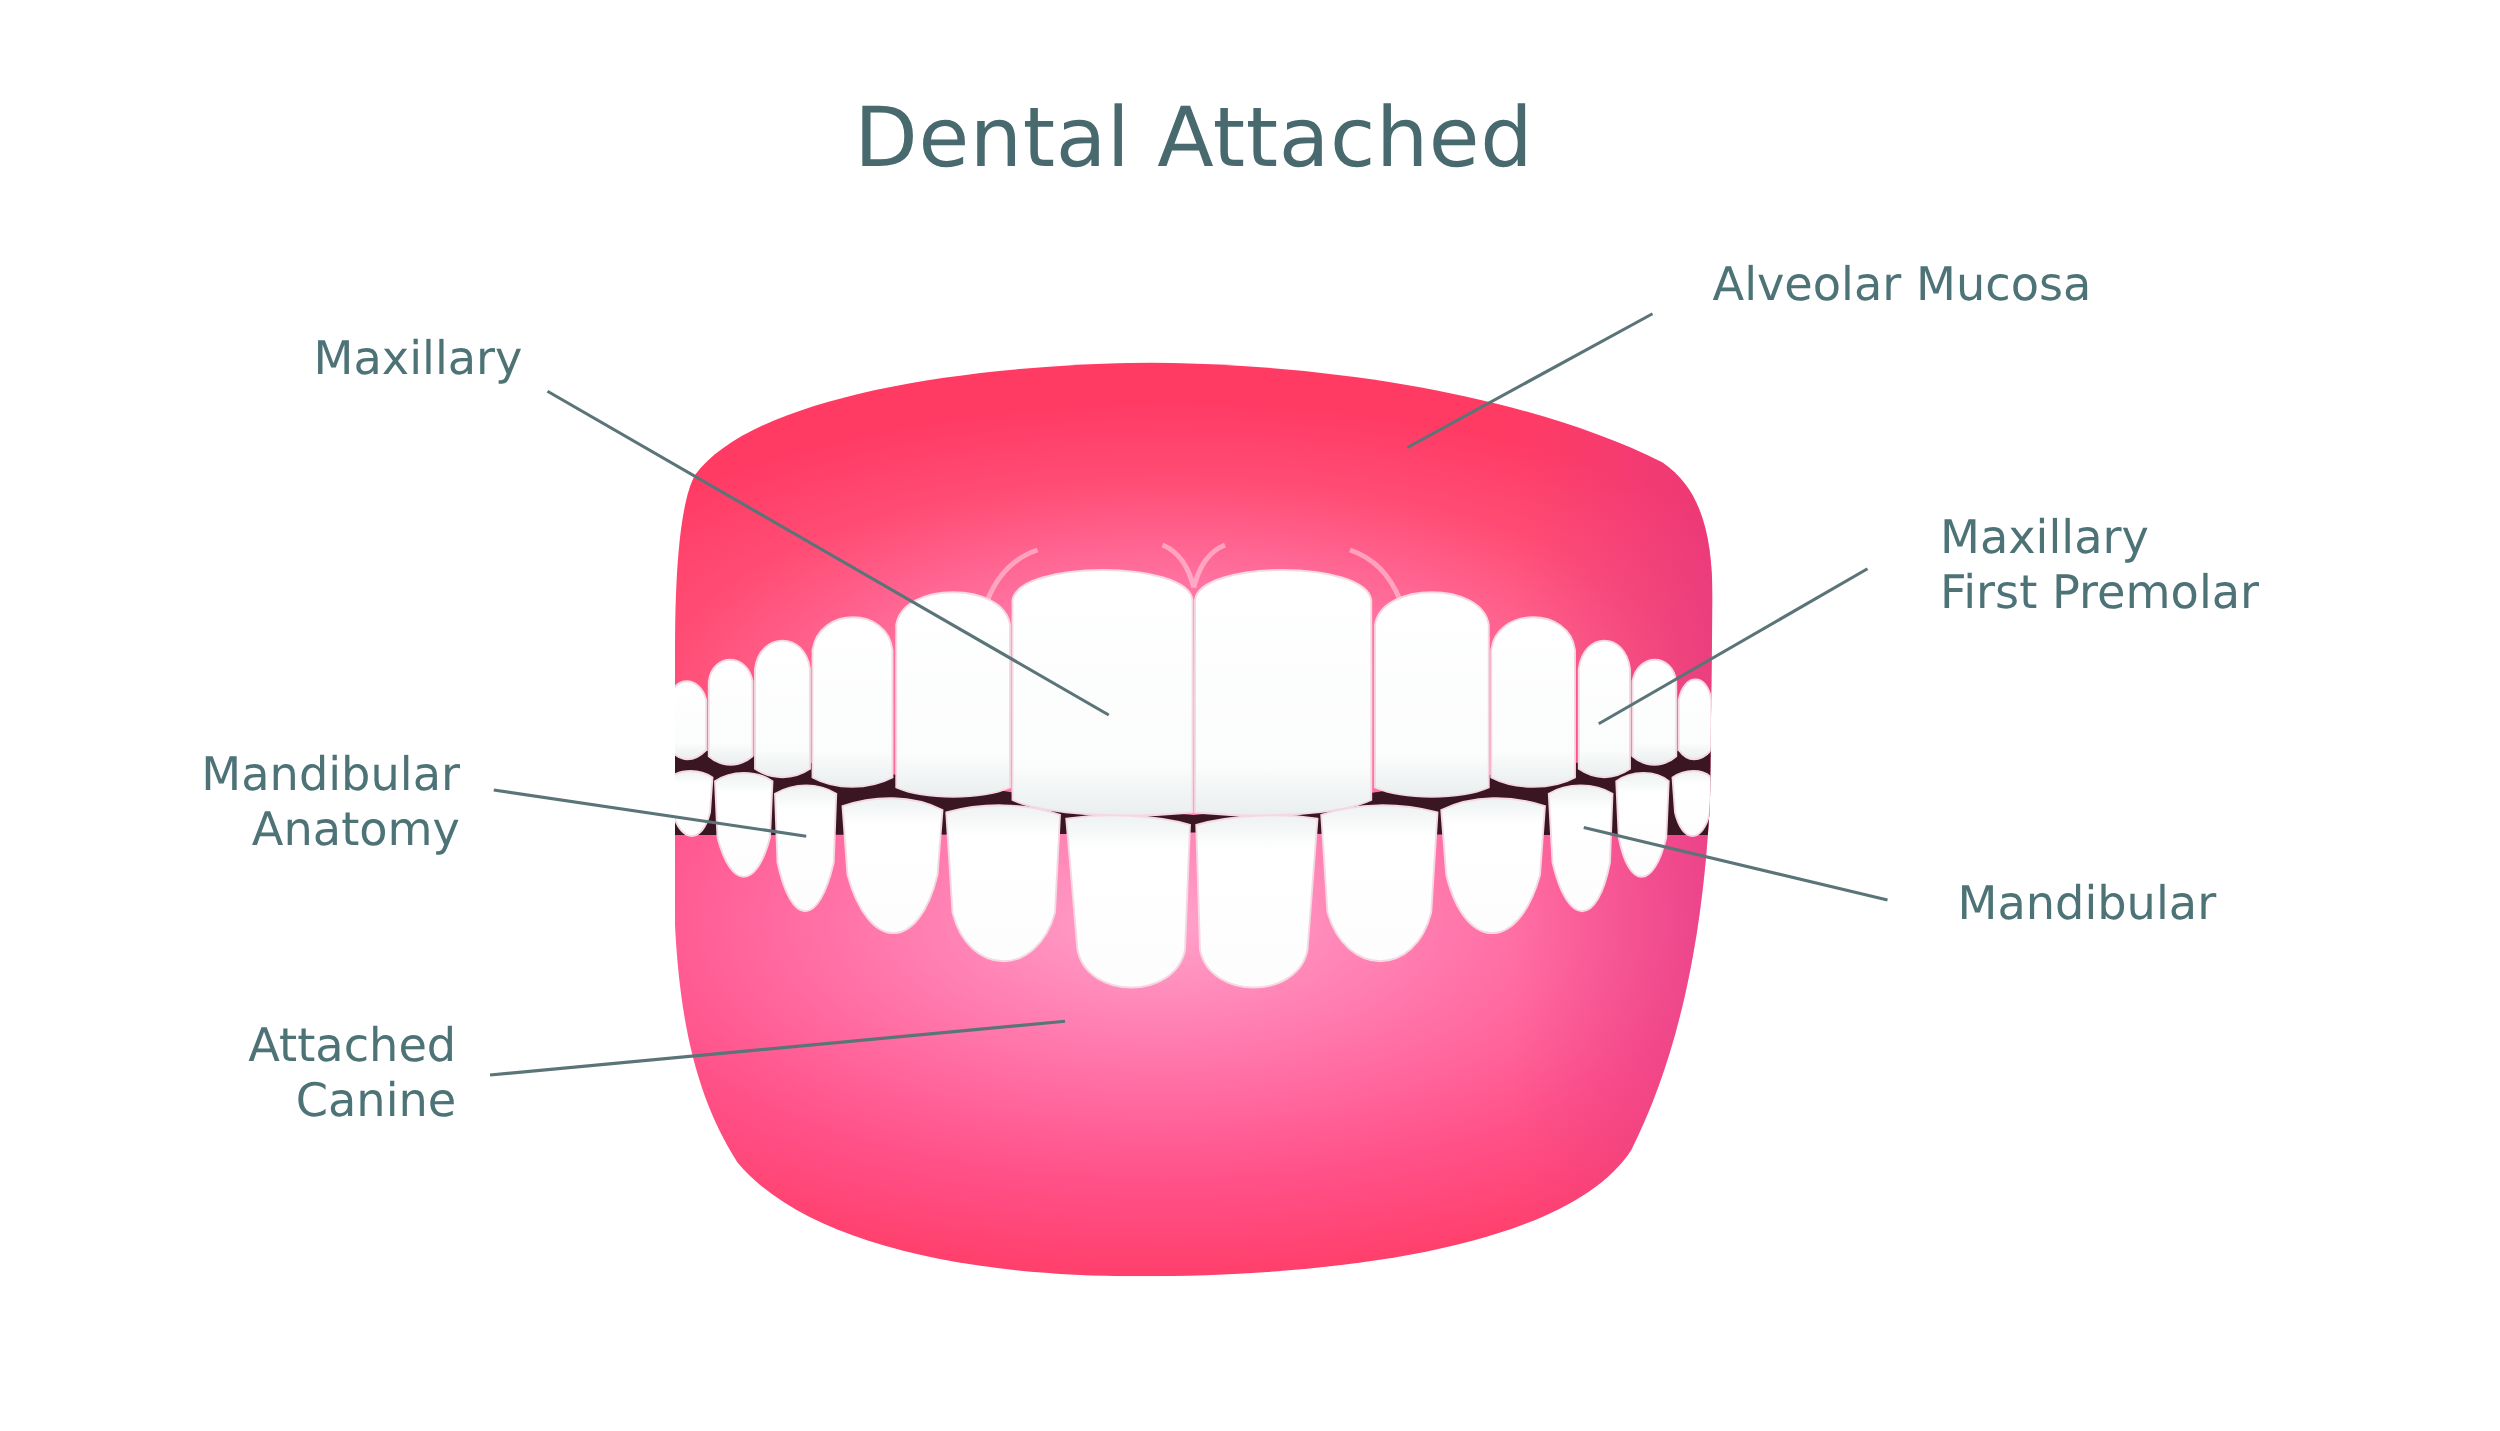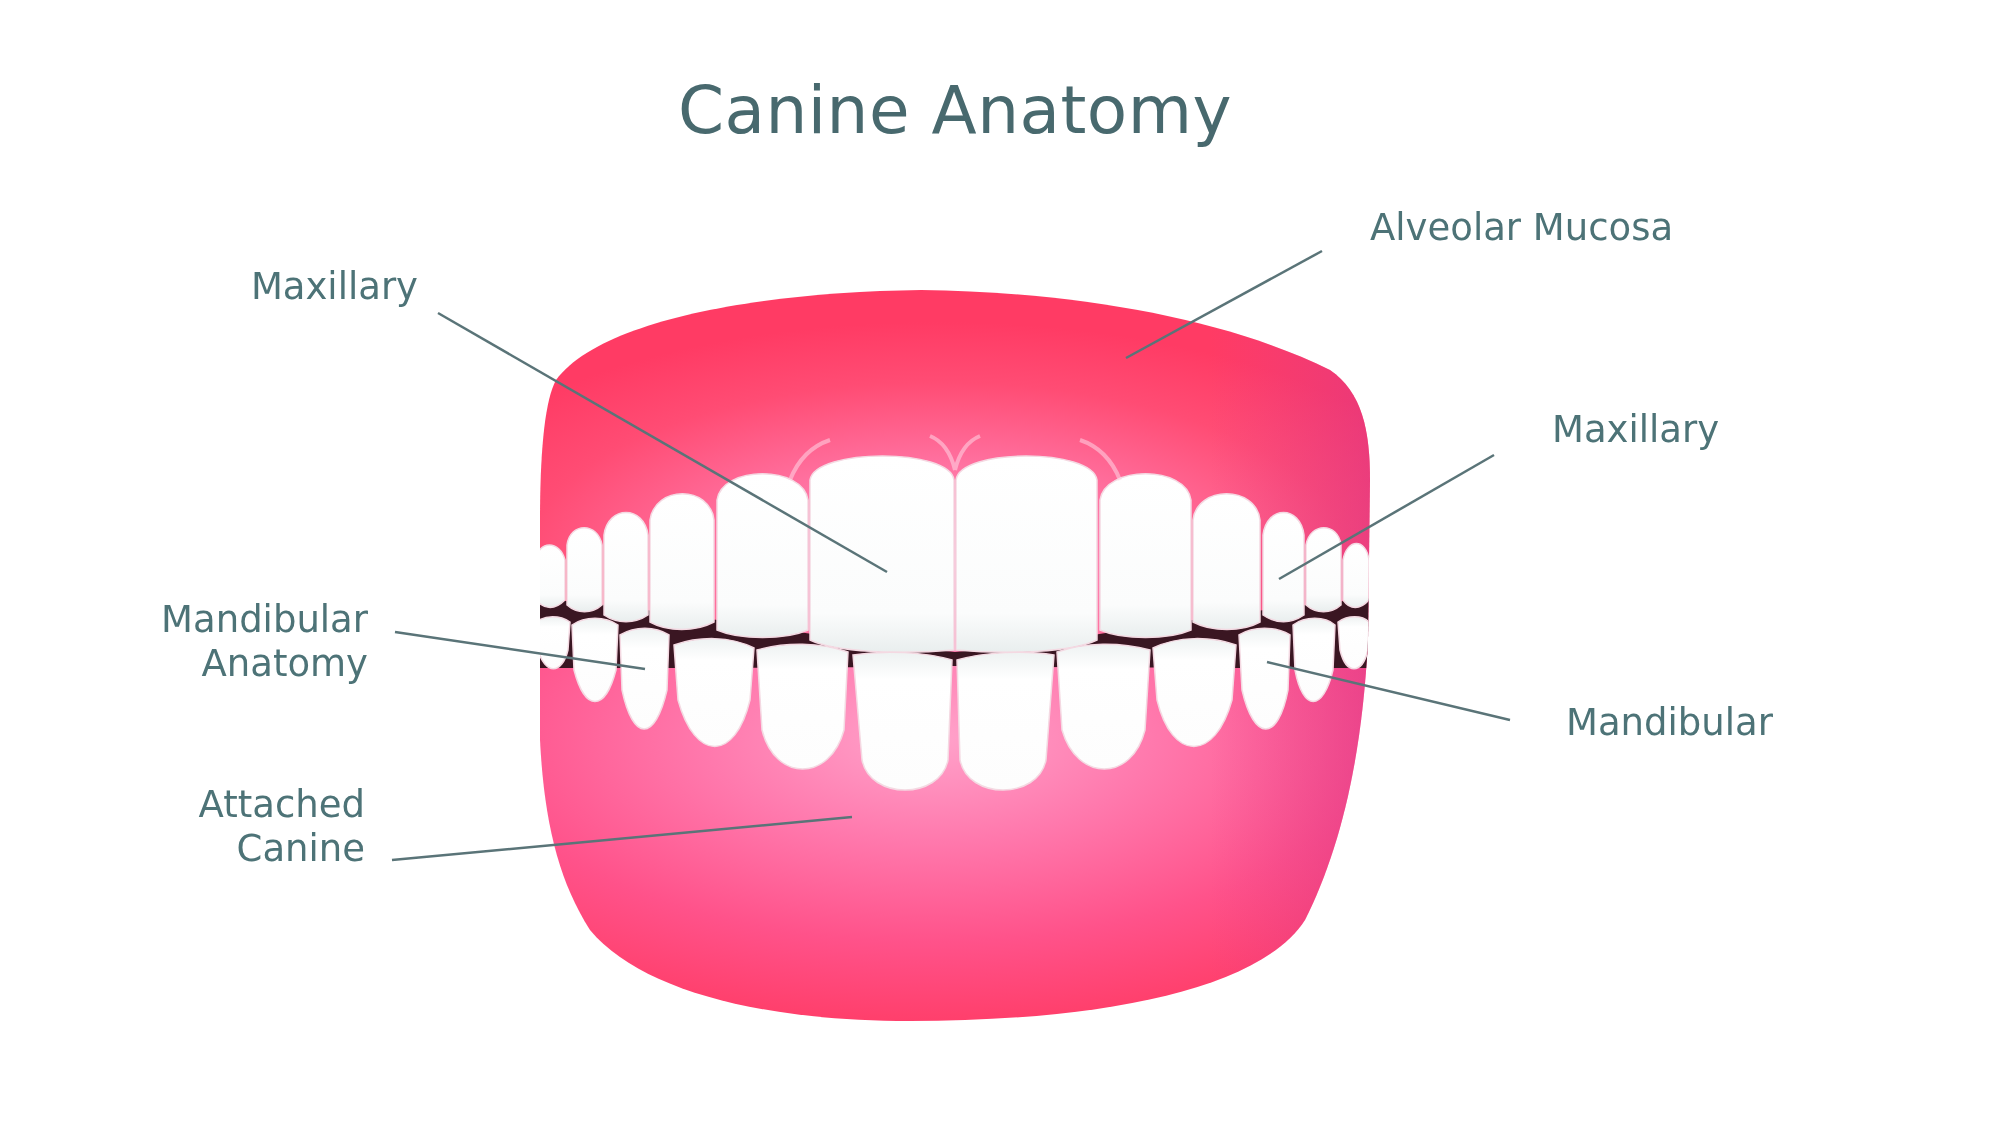--- a/index.html
+++ b/index.html
@@ -9,21 +9,21 @@
            font-size: 66px; color: #48696e; letter-spacing: 0.5px; font-weight: normal; }
   .label { position: absolute; font-size: 37px; line-height: 44px; color: #4d7377; white-space: nowrap; margin-top: 11px; }
   .label.right { text-align: right; }
   .label.left { text-align: left; }
   .label span { display: block; }
   svg.art { position: absolute; left: 0; top: 0; }
 </style>
 </head>
 <body>
 
-<div class="title">Canine Anatomy</div>
+<div class="title">Dental Attached</div>
 
 <svg class="art" width="2000" height="1145" viewBox="0 0 2000 1145">
   <defs>
     <radialGradient id="gumUpper" cx="0.48" cy="0.75" r="0.65">
       <stop offset="0" stop-color="#ffa6cc"></stop>
       <stop offset="0.35" stop-color="#ff78a8"></stop>
       <stop offset="0.75" stop-color="#ff4c74"></stop>
       <stop offset="1" stop-color="#ff3b64"></stop>
     </radialGradient>
     <radialGradient id="gumLower" cx="0.47" cy="0.25" r="0.75">
@@ -121,27 +121,28 @@
 <div class="label right" style="right:1582px; top:254px;">
   <span>Maxillary</span>
 </div>
 
 <div class="label left" style="left:1370px; top:195px;">
   <span>Alveolar Mucosa</span>
 </div>
 
 <div class="label left" style="left:1552px; top:397px;">
   <span>Maxillary</span>
+  <span>First Premolar</span>
 </div>
 
 <div class="label right" style="right:1632px; top:587px;">
   <span>Mandibular</span>
   <span>Anatomy</span>
 </div>
 
 <div class="label left" style="left:1566px; top:690px;">
   <span>Mandibular</span>
 </div>
 
-<div class="label right" style="right:1635px; top:772px;">
+<div class="label right" style="right:1635px; top:804px;">
   <span>Attached</span>
   <span>Canine</span>
 </div>
 
 </body></html>

